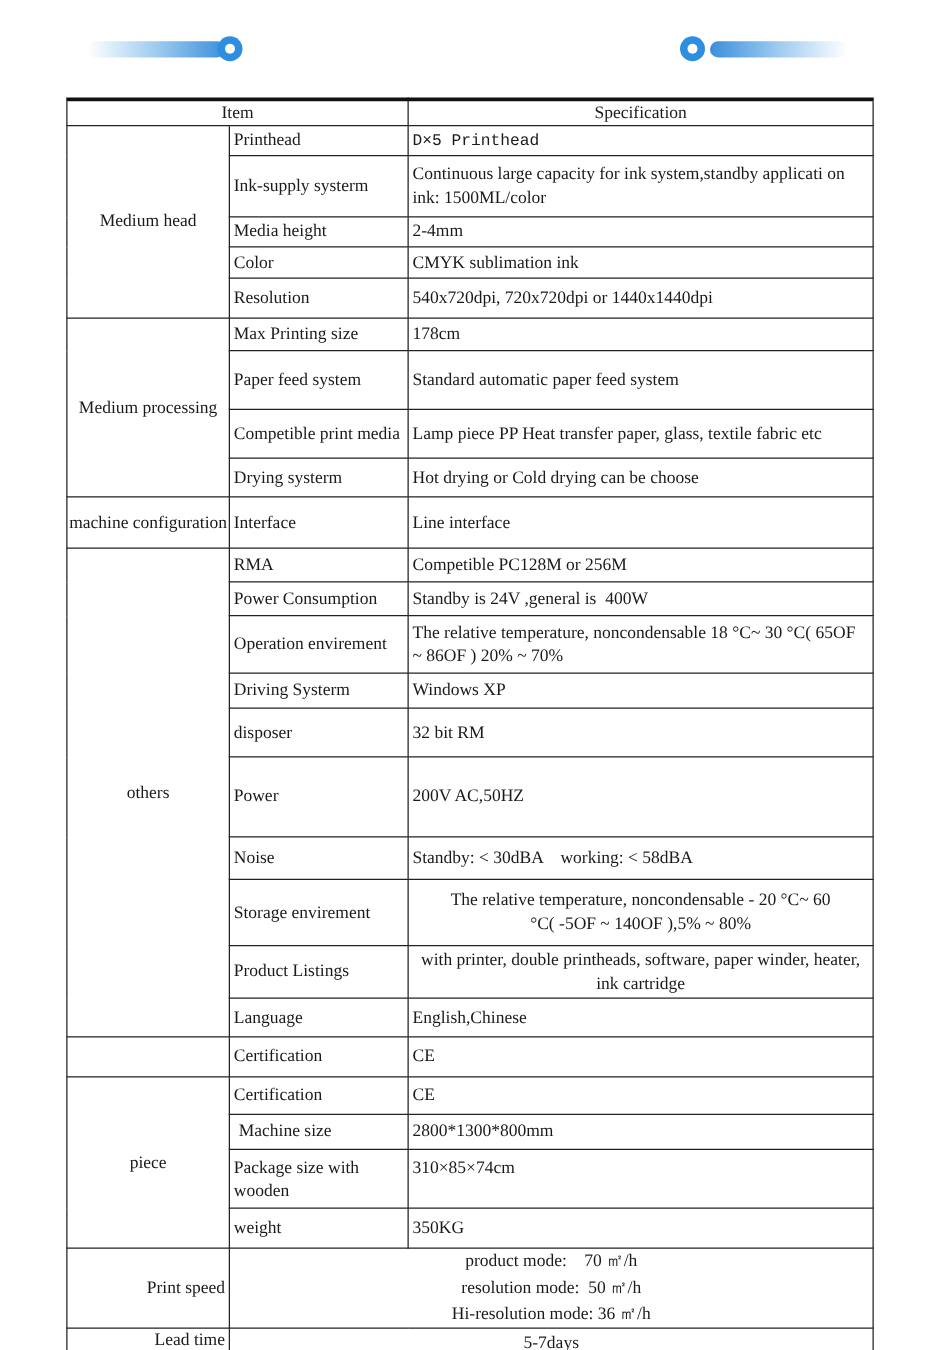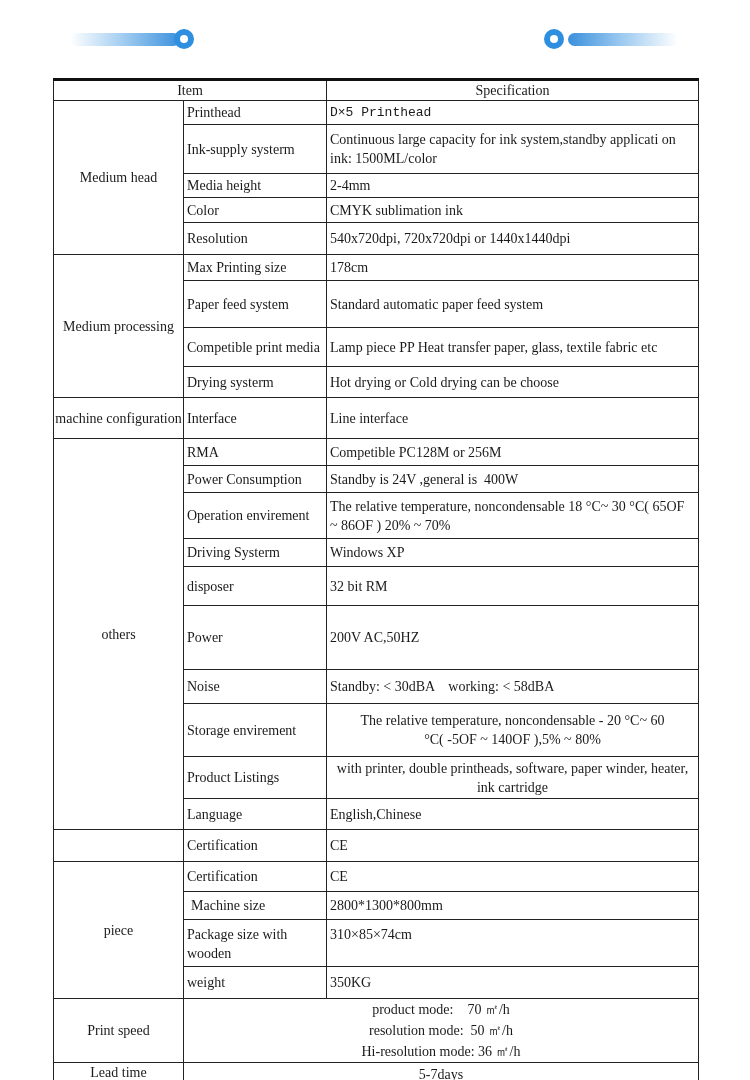--- a/index.html
+++ b/index.html
@@ -18,21 +18,21 @@
 
   table.spec { position:absolute; left:53px; top:78px; width:646px; border-collapse:collapse; table-layout:fixed; font-size:14px; }
   table.spec td { border:1px solid #222; padding:0 3px; vertical-align:middle; line-height:19px; }
   table.spec { border-top:3px solid #111; }
   .c1 { width:130px; text-align:center; }
   .c2 { width:143px; }
   .hdr td { text-align:center; }
   .center { text-align:center; }
   .mono { font-family:"Liberation Mono", monospace; font-size:13px; }
   .bold { font-weight:normal; }
-  .left { text-align:center; }
+  .left { text-align:right; }
 </style>
 </head>
 <body>
 
 <div class="banner">
   <div class="bar-left"></div>
   <div class="dot dot-left"></div>
   <div class="dot dot-right"></div>
   <div class="bar-right"></div>
 </div>

